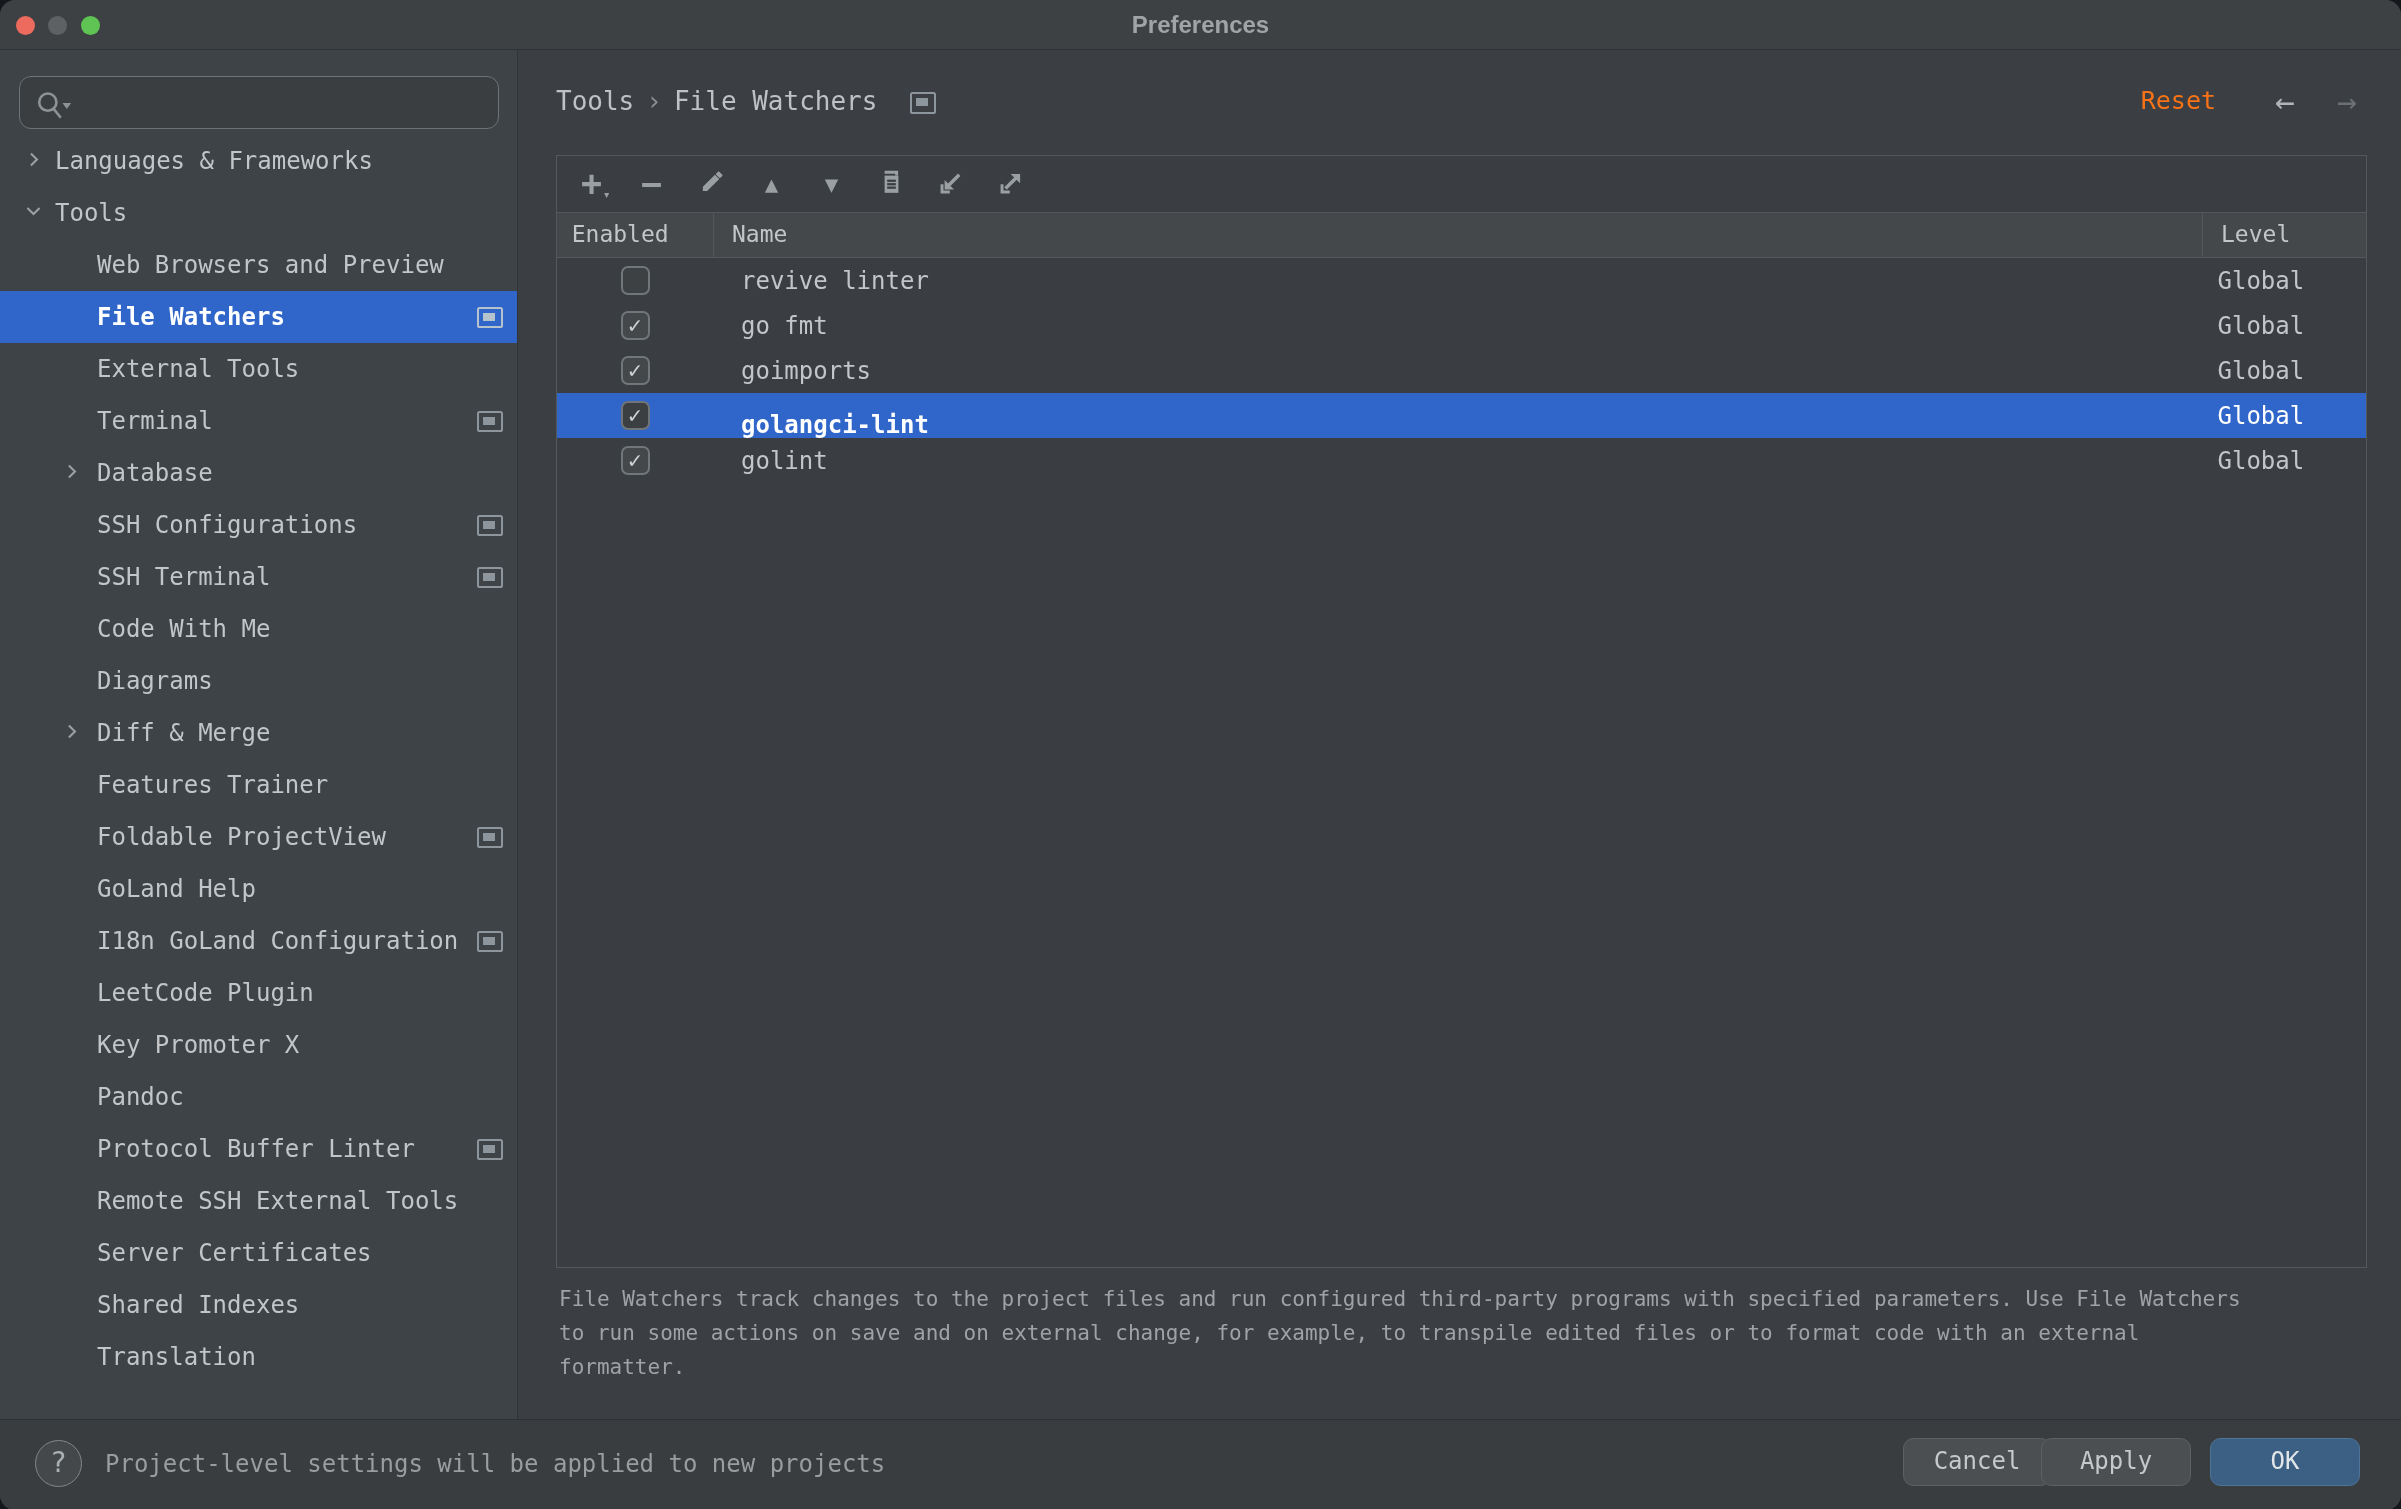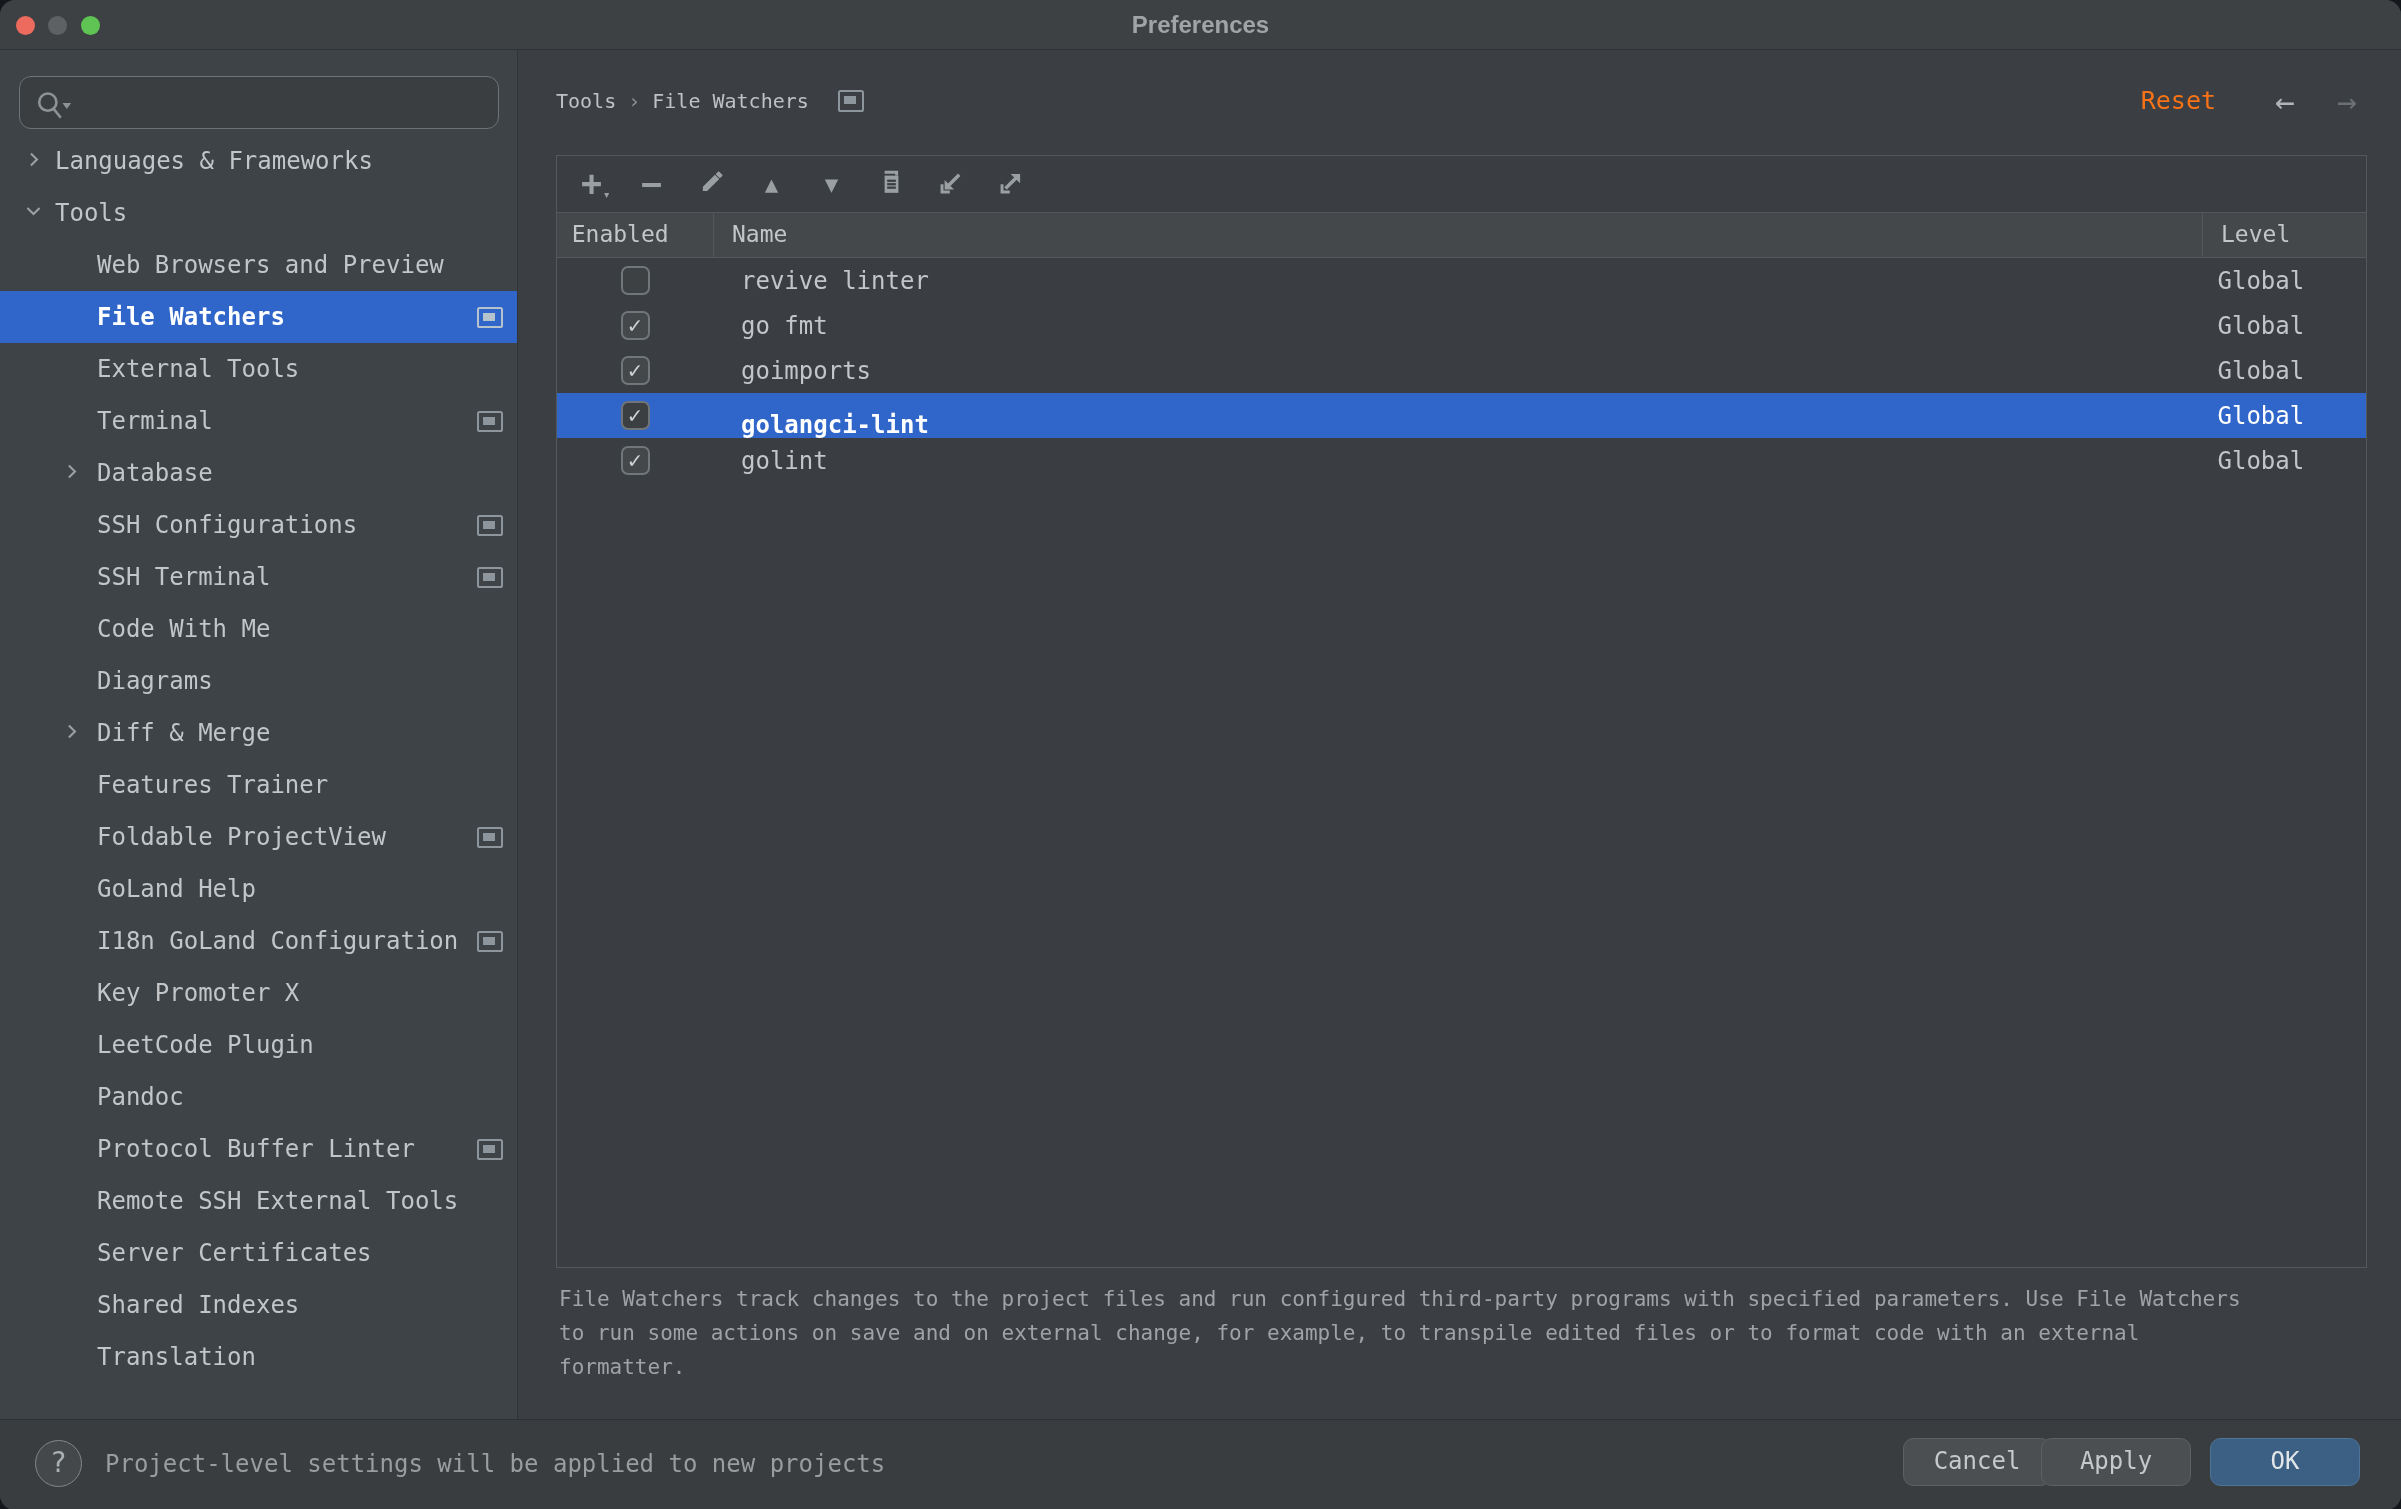--- a/index.html
+++ b/index.html
@@ -41,21 +41,21 @@
   .lvl2 .chev { left:62px; }
   .mon-icon { position:absolute; right:15.5px; top:15.5px; width:26px; height:21.6px;
               border:2.6px solid #8d969c; border-radius:2.6px; }
   .mon-icon::after { content:""; position:absolute; left:4.3px; top:4.3px;
                      width:12px; height:7.8px; background:#8d969c; }
   .selected .mon-icon { border-color:#b6c3cd; }
   .selected .mon-icon::after { background:#b6c3cd; }
 
   
   .breadcrumb { position:absolute; left:556px; top:50px; height:102px;
-                line-height:102px; font-size:20px; color:#bfc2c4; }
+                line-height:102px; font-size:26px; color:#bfc2c4; }
   .breadcrumb .sep { color:#8b8f91; margin:0 12px; }
   .breadcrumb .mon-icon { position:relative; display:inline-block; right:auto; top:3.5px;
                           margin-left:17px; }
   .reset { position:absolute; right:185px; top:50px; height:102px; line-height:102px;
            font-size:25px; color:#f97316; cursor:pointer; }
   .nav-arrow { position:absolute; top:83px; width:38px; height:38px; font-size:33px;
                line-height:38px; text-align:center; }
   .nav-back { right:97px; color:#b0b4b6; }
   .nav-fwd  { right:35px;  color:#6b7073; }
 
@@ -154,22 +154,22 @@
         <div class="tree-item lvl2"><span class="label">SSH Terminal</span><span class="mon-icon"></span></div>
         <div class="tree-item lvl2"><span class="label">Code With Me</span></div>
         <div class="tree-item lvl2"><span class="label">Diagrams</span></div>
         <div class="tree-item lvl2"><svg class="chev" width="19" height="19" viewBox="0 0 22 22">
             <polyline points="8,4 15,11 8,18" fill="none" stroke="#9aa0a3" stroke-width="2.4"></polyline>
           </svg><span class="label">Diff &amp; Merge</span></div>
         <div class="tree-item lvl2"><span class="label">Features Trainer</span></div>
         <div class="tree-item lvl2"><span class="label">Foldable ProjectView</span><span class="mon-icon"></span></div>
         <div class="tree-item lvl2"><span class="label">GoLand Help</span></div>
         <div class="tree-item lvl2"><span class="label">I18n GoLand Configuration</span><span class="mon-icon"></span></div>
+        <div class="tree-item lvl2"><span class="label">LeetCode Plugin</span></div>
         <div class="tree-item lvl2"><span class="label">Key Promoter X</span></div>
-        <div class="tree-item lvl2"><span class="label">LeetCode Plugin</span></div>
         <div class="tree-item lvl2"><span class="label">Pandoc</span></div>
         <div class="tree-item lvl2"><span class="label">Protocol Buffer Linter</span><span class="mon-icon"></span></div>
         <div class="tree-item lvl2"><span class="label">Remote SSH External Tools</span></div>
         <div class="tree-item lvl2"><span class="label">Server Certificates</span></div>
         <div class="tree-item lvl2"><span class="label">Shared Indexes</span></div>
         <div class="tree-item lvl2"><span class="label">Translation</span></div>
       </div>
   </div>
 
   <div class="breadcrumb">

